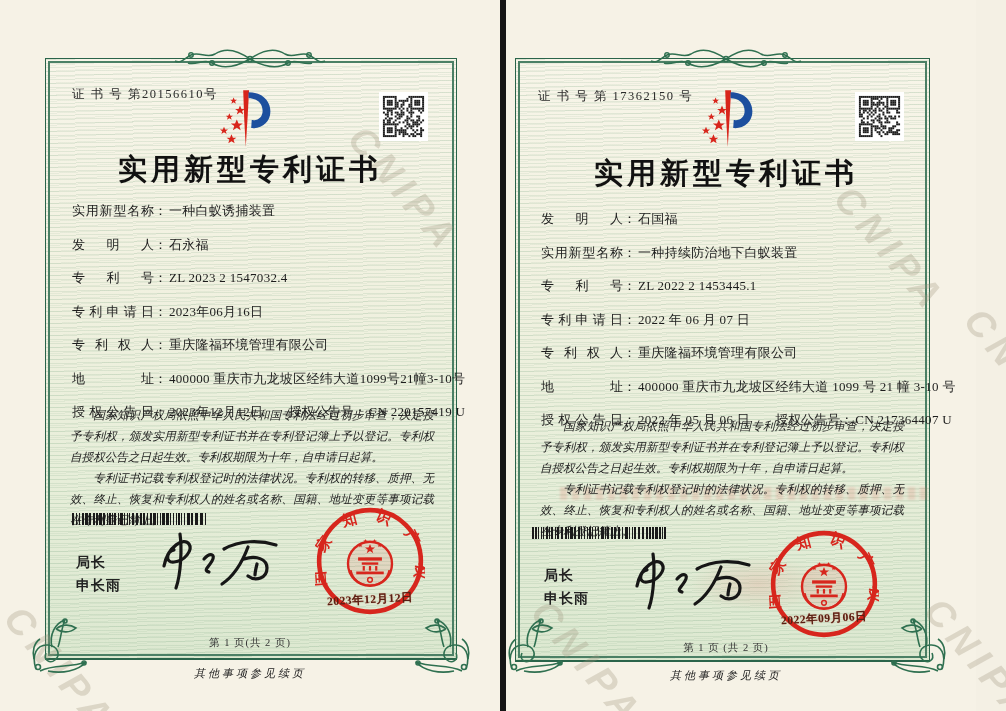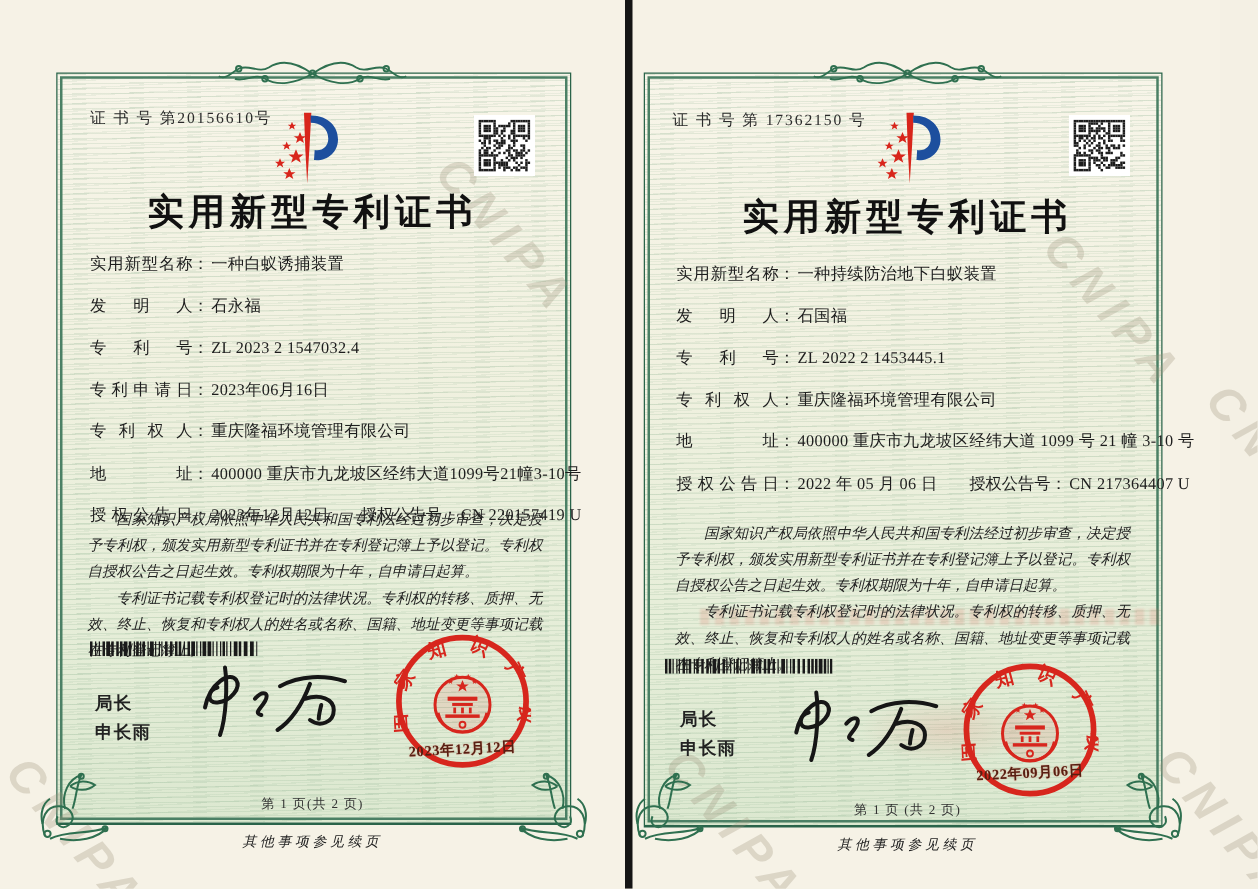--- a/index.html
+++ b/index.html
@@ -769,23 +769,24 @@
         <rect x="8.4" y="46.2" width="2.1" height="2.1" fill="#1c1c1c"></rect>
         <rect x="10.5" y="46.2" width="2.1" height="2.1" fill="#1c1c1c"></rect>
         <rect x="12.600000000000001" y="46.2" width="2.1" height="2.1" fill="#1c1c1c"></rect>
         <rect x="14.700000000000001" y="46.2" width="2.1" height="2.1" fill="#1c1c1c"></rect>
         <rect x="16.8" y="46.2" width="2.1" height="2.1" fill="#1c1c1c"></rect>
         <rect x="27.3" y="46.2" width="2.1" height="2.1" fill="#1c1c1c"></rect>
       </svg>
     <div class="title">实用新型专利证书</div>
 
     <div class="fields">
+      <div class="frow"><span class="flabel">发明人</span><span class="fsep">：</span><span class="fval">石国福</span></div>
       <div class="frow"><span class="flabel">实用新型名称</span><span class="fsep">：</span><span class="fval">一种持续防治地下白蚁装置</span></div>
-      <div class="frow"><span class="flabel">发明人</span><span class="fsep">：</span><span class="fval">石国福</span></div>
       <div class="frow"><span class="flabel">专利号</span><span class="fsep">：</span><span class="fval">ZL 2022 2 1453445.1</span></div>
+      <div class="frow"><span class="flabel">专利申请日</span><span class="fsep">：</span><span class="fval">2022 年 06 月 07 日</span></div>
       <div class="frow"><span class="flabel">专利权人</span><span class="fsep">：</span><span class="fval">重庆隆福环境管理有限公司</span></div>
       <div class="frow"><span class="flabel">地址</span><span class="fsep">：</span><span class="fval">400000 重庆市九龙坡区经纬大道 1099 号 21 幢 3-10 号</span></div>
       <div class="frow grant-row">
         <span><span class="flabel">授权公告日</span><span class="fsep">：</span><span class="fval">2022 年 05 月 06 日</span></span>
         <span class="grp2"><span>授权公告号</span><span class="fsep">：</span><span class="fval">CN 217364407 U</span></span>
       </div>
     </div>
 
     <div class="legal">
       <p>国家知识产权局依照中华人民共和国专利法经过初步审查，决定授予专利权，颁发实用新型专利证书并在专利登记簿上予以登记。专利权自授权公告之日起生效。专利权期限为十年，自申请日起算。</p>

